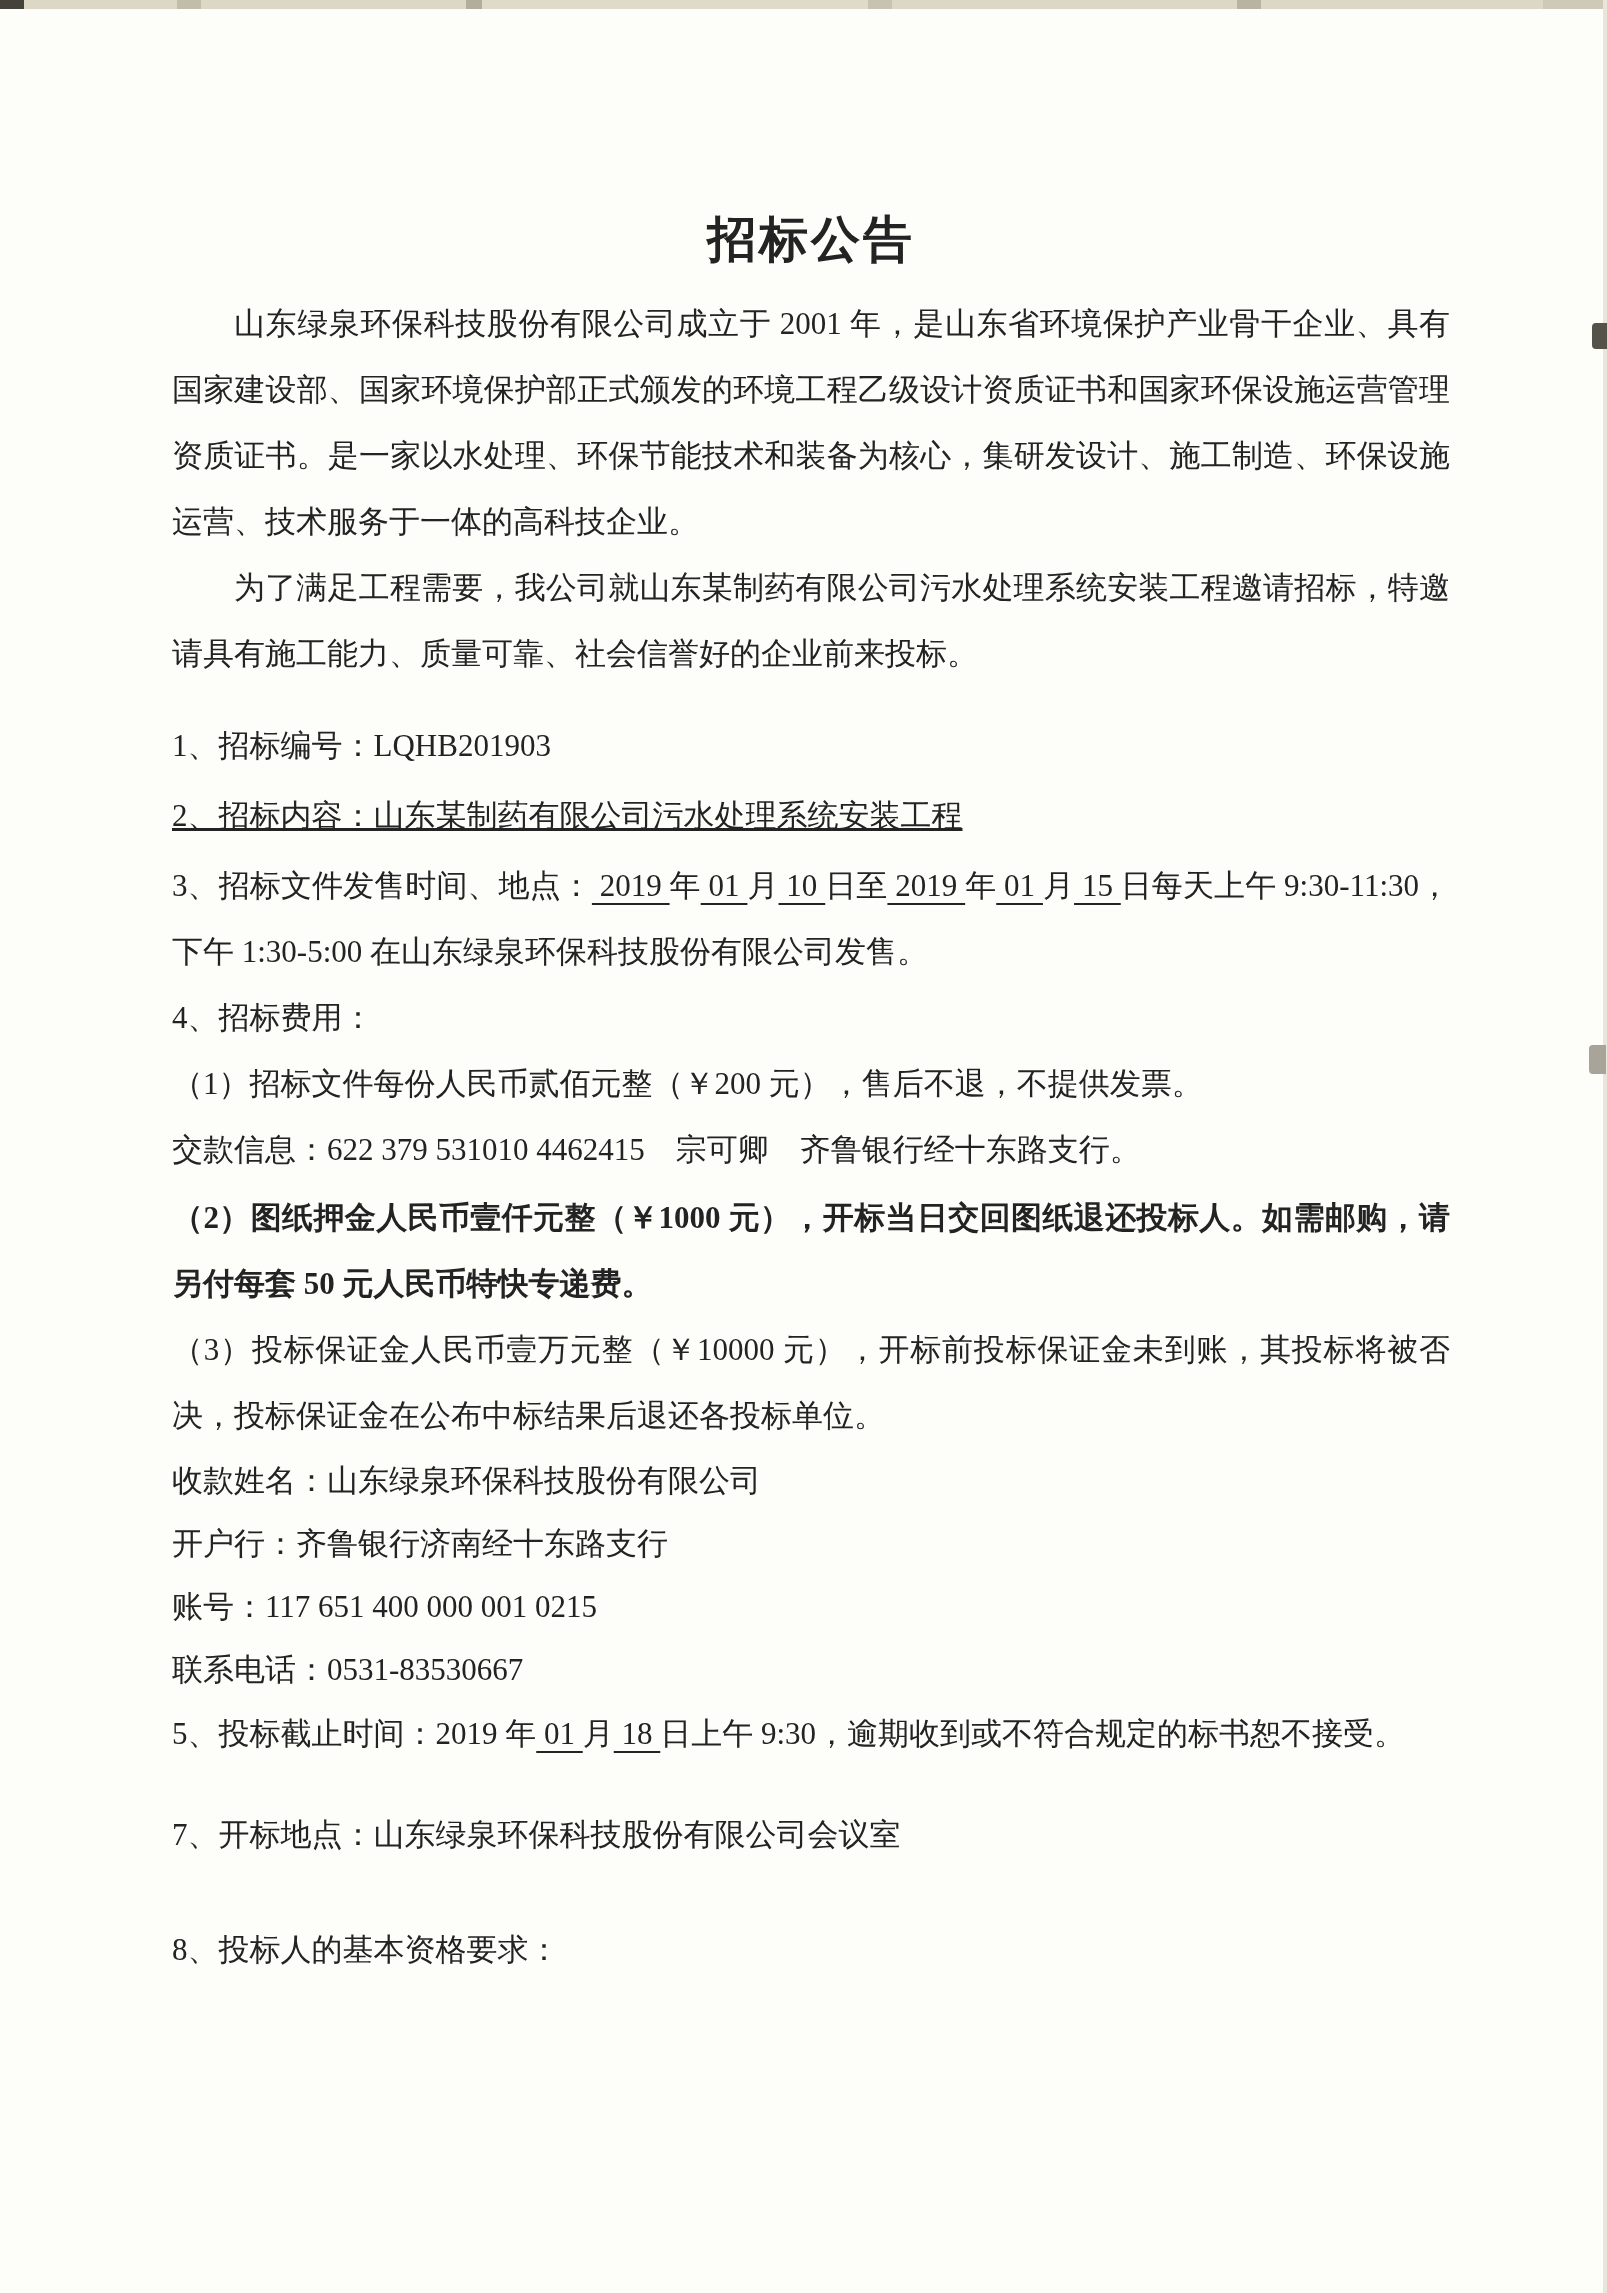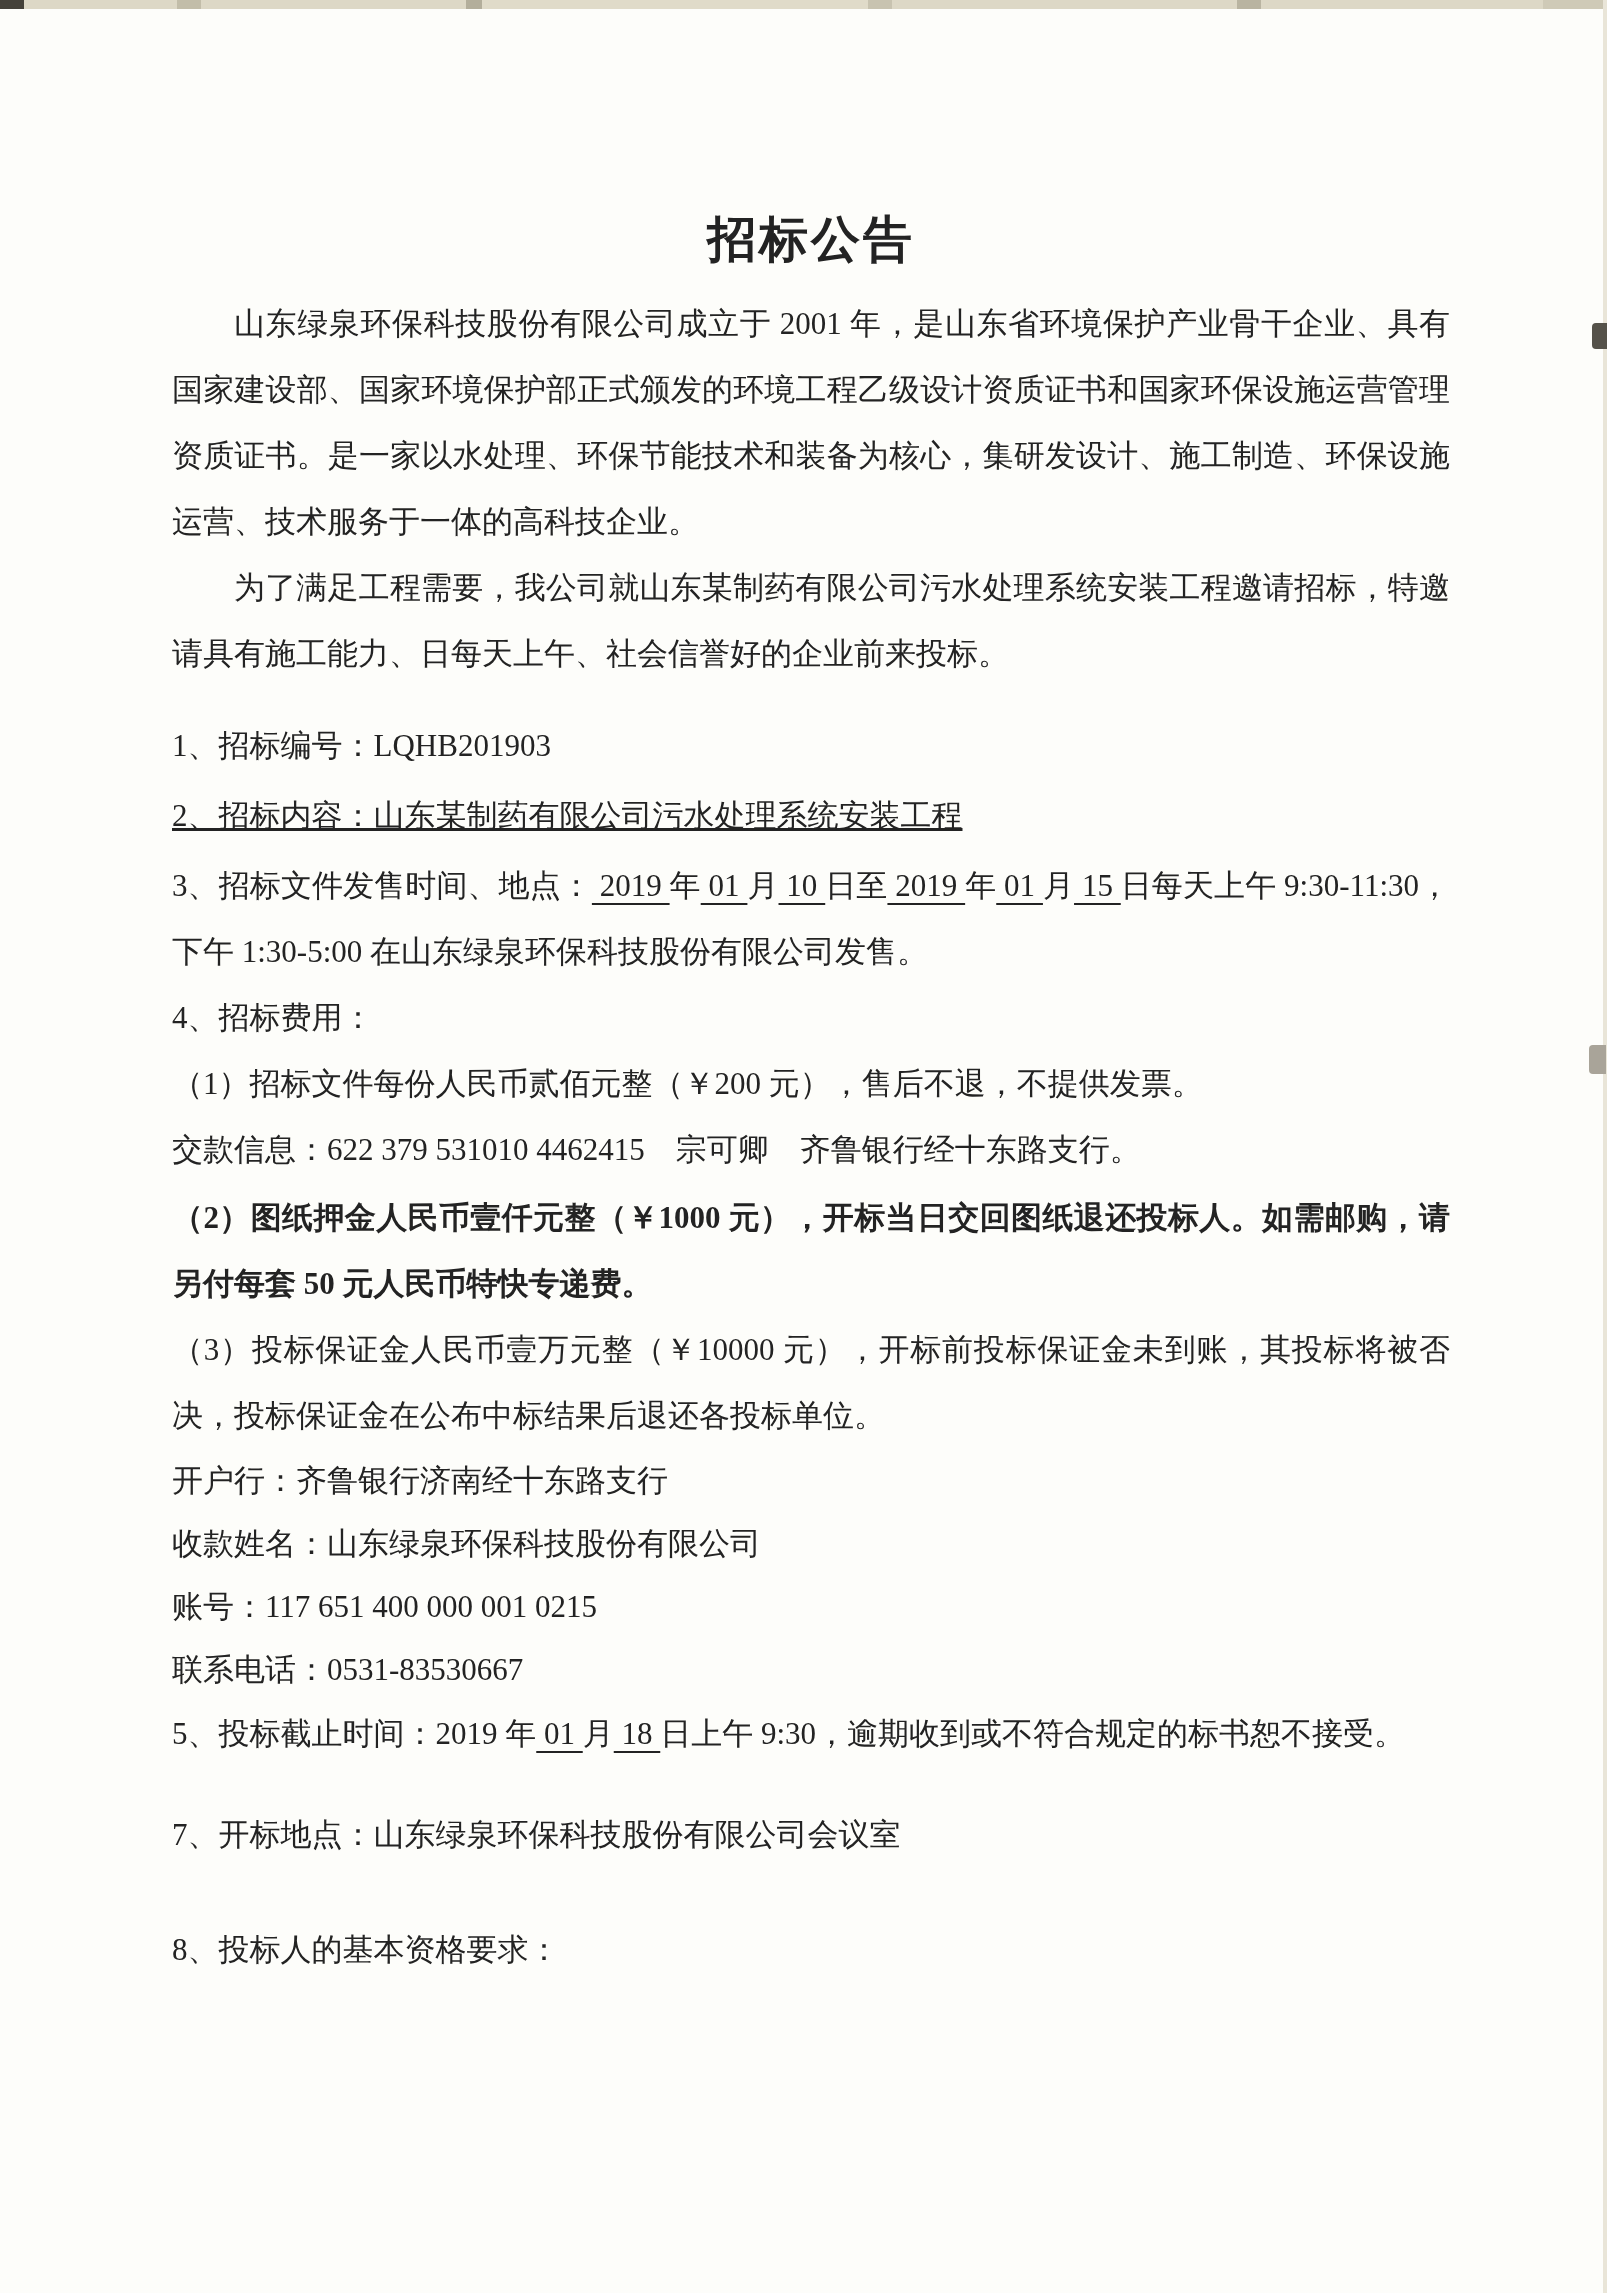--- a/index.html
+++ b/index.html
@@ -87,31 +87,31 @@
 
 <div class="scan-strip"></div>
 <div class="edge-right"></div>
 <div class="mark-1"></div>
 <div class="mark-2"></div>
 
 <div class="doc">
   <h1 class="title">招标公告</h1>
 
   <p class="para">山东绿泉环保科技股份有限公司成立于 2001 年，是山东省环境保护产业骨干企业、具有国家建设部、国家环境保护部正式颁发的环境工程乙级设计资质证书和国家环保设施运营管理资质证书。是一家以水处理、环保节能技术和装备为核心，集研发设计、施工制造、环保设施运营、技术服务于一体的高科技企业。</p>
-  <p class="para">为了满足工程需要，我公司就山东某制药有限公司污水处理系统安装工程邀请招标，特邀请具有施工能力、日每天上午、社会信誉好的企业前来投标。</p>
+  <p class="para">为了满足工程需要，我公司就山东某制药有限公司污水处理系统安装工程邀请招标，特邀请具有施工能力、质量可靠、社会信誉好的企业前来投标。</p>
 
   <p class="item mt27">1、招标编号：LQHB201903</p>
   <p class="item mt4">2、招标内容：山东某制药有限公司污水处理系统安装工程</p>
   <p class="item mt5"><span>3、招标文件发售时间、地点：</span><span class="u"> 2019 </span><span>年</span><span class="u"> 01 </span><span>月</span><span class="u"> 10 </span><span>日至</span><span class="u"> 2019 </span><span>年</span><span class="u"> 01 </span><span>月</span><span class="u"> 15 </span><span>日每天上午 9:30-11:30，下午 1:30-5:00 在山东绿泉环保科技股份有限公司发售。</span></p>
   <p class="item">4、招标费用：</p>
   <p class="item">（1）招标文件每份人民币贰佰元整（￥200 元），售后不退，不提供发票。</p>
   <p class="item">交款信息：622 379 531010 4462415　宗可卿　齐鲁银行经十东路支行。</p>
   <p class="item mt2">（2）图纸押金人民币壹仟元整（￥1000 元），开标当日交回图纸退还投标人。如需邮购，请另付每套 50 元人民币特快专递费。</p>
   <p class="item">（3）投标保证金人民币壹万元整（￥10000 元），开标前投标保证金未到账，其投标将被否决，投标保证金在公布中标结果后退还各投标单位。</p>
+  <p class="item bank">收款姓名：山东绿泉环保科技股份有限公司</p>
   <p class="item bank">开户行：齐鲁银行济南经十东路支行</p>
-  <p class="item bank">收款姓名：山东绿泉环保科技股份有限公司</p>
   <p class="item bank">账号：117 651 400 000 001 0215</p>
   <p class="item bank">联系电话：0531-83530667</p>
   <p class="item"><span>5、投标截止时间：2019 年</span><span class="u"> 01 </span><span>月</span><span class="u"> 18 </span><span>日上午 9:30，逾期收到或不符合规定的标书恕不接受。</span></p>
   <p class="item mt36">7、开标地点：山东绿泉环保科技股份有限公司会议室</p>
   <p class="item mt50">8、投标人的基本资格要求：</p>
 </div>
 
 
 </body></html>

